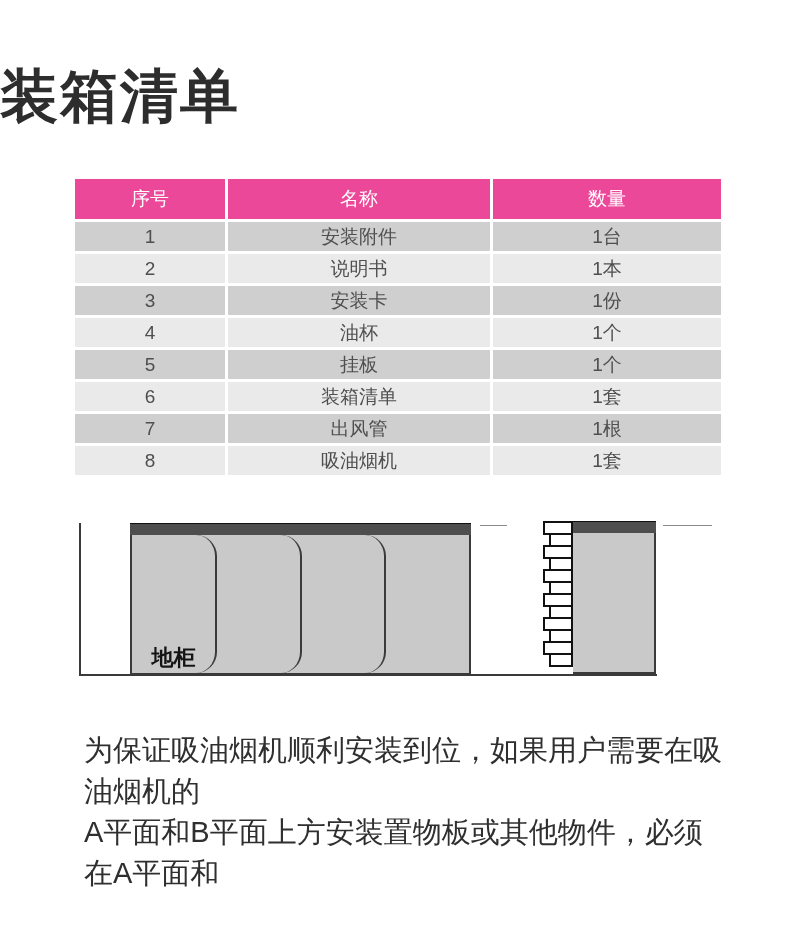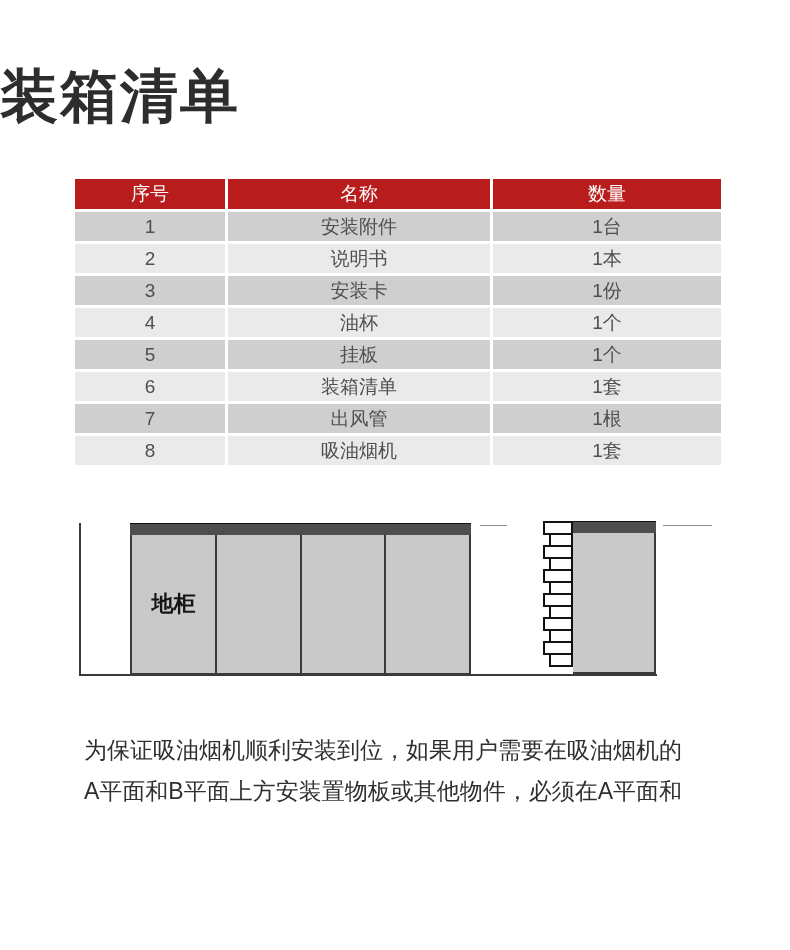--- a/index.html
+++ b/index.html
@@ -27,25 +27,25 @@
     top: 176px; left: 72px;
     width: 646px;
     border-collapse: separate;
     border-spacing: 3px;
     table-layout: fixed;
   }
   .packing-table col.c-no   { width: 150px; }
   .packing-table col.c-name { width: 262px; }
   .packing-table col.c-qty  { width: 228px; }
   .packing-table th {
-    background: #b91c1c;
+    background: #ec4899;
     color: #ffffff;
     font-weight: 400;
     font-size: 19px;
-    height: 30px;
+    height: 40px;
     text-align: center;
   }
   .packing-table td {
     font-size: 19px;
     color: #4f4f4f;
     height: 29px;
     text-align: center;
   }
   .packing-table tr.dark td  { background: #cfcfcf; }
   .packing-table tr.light td { background: #eaeaea; }
@@ -83,22 +83,23 @@
     height: 140px;
     background: #c9c9c9;
     border-left: 2px solid #3a3a3a;
     border-right: 2px solid #3a3a3a;
     border-bottom: 2px solid #3a3a3a;
   }
   .cabinet-panel {
     flex: 1;
     border-right: 2px solid #3a3a3a;
     display: flex;
-    align-items: center;
+    align-items: flex-end;
     justify-content: center;
+    border-radius: 21px;
   }
   .cabinet-panel:last-child { border-right: none; }
   .cabinet-label {
     font-size: 22px;
     font-weight: 700;
     color: #141414;
   }
   .dim-line {
     position: absolute;
     height: 1px;
@@ -133,21 +134,21 @@
     background: #c9c9c9;
     border-right: 2px solid #3a3a3a;
     border-bottom: 2px solid #3a3a3a;
   }
 
   
   .note-paragraph {
     position: absolute;
     left: 84px; top: 730px;
     width: 640px;
-    font-size: 23px;
+    font-size: 29px;
     line-height: 41px;
     color: #2f2f2f;
   }
 </style>
 </head>
 <body>
 
 <h1 class="page-title">装箱清单</h1>
 
 <table class="packing-table">

